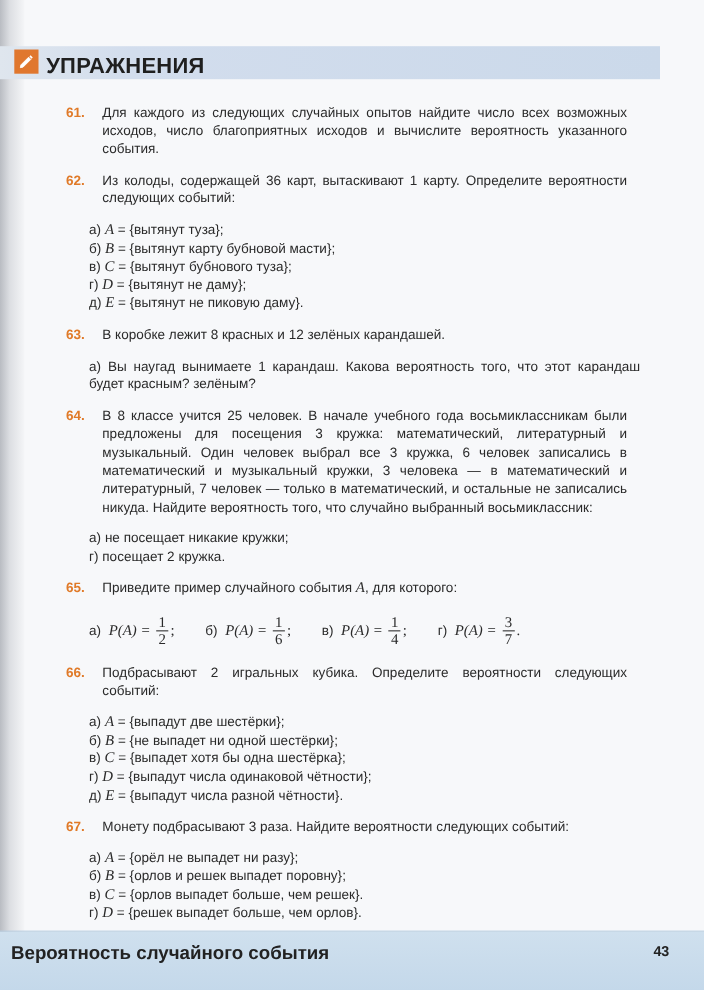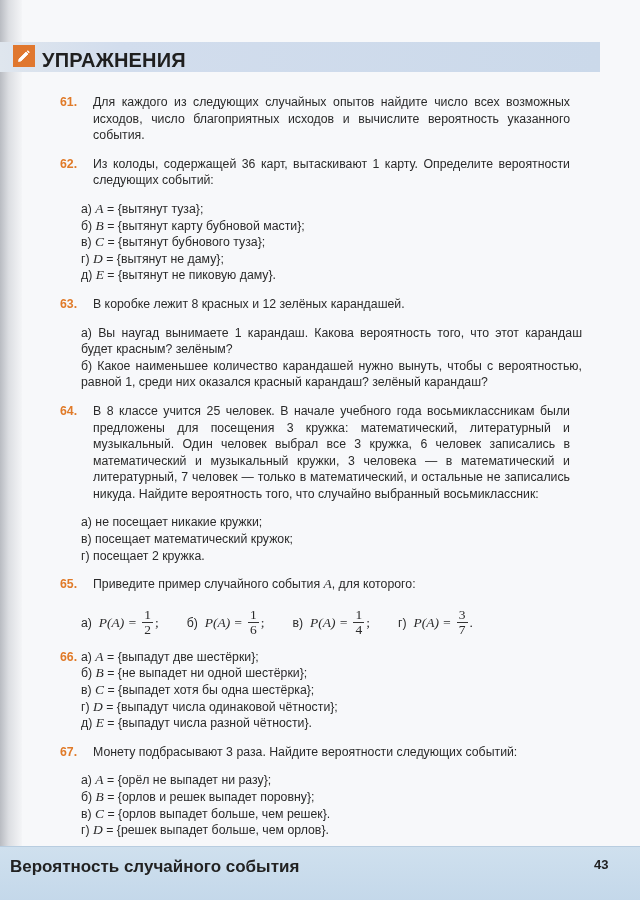--- a/index.html
+++ b/index.html
@@ -83,28 +83,26 @@
         <p class="sub"><span>в)</span>&nbsp;<span class="m">C</span> = <span>{вытянут бубнового туза};</span></p>
         <p class="sub"><span>г)</span>&nbsp;<span class="m">D</span> = <span>{вытянут не даму};</span></p>
         <p class="sub"><span>д)</span>&nbsp;<span class="m">E</span> = <span>{вытянут не пиковую даму}.</span></p>
       </div>
   </div>
 
   <div class="ex">
     <span class="num">63.</span>
     <p>В коробке лежит 8 красных и 12 зелёных карандашей.</p>
     <p class="sub">а) Вы наугад вынимаете 1 карандаш. Какова вероятность того, что этот карандаш будет красным? зелёным?</p>
-    <p class="sub">б) Какое наименьшее количество карандашей нужно вынуть, чтобы с вероятностью, равной 1, среди них оказался красный карандаш? зелёный карандаш?</p>
   </div>
 
   <div class="ex">
     <span class="num">64.</span>
     <p>В 8 классе учится 25 человек. В начале учебного года восьмиклассникам были предложены для посещения 3 кружка: математический, литературный и музыкальный. Один человек выбрал все 3 кружка, 6 человек записались в математический и музыкальный кружки, 3 человека — в математический и литературный, 7 человек — только в математический, и остальные не записались никуда. Найдите вероятность того, что случайно выбранный восьмиклассник:</p>
     <p class="sub">а) не посещает никакие кружки;</p>
-    <p class="sub">в) посещает математический кружок;</p>
     <p class="sub">г) посещает 2 кружка.</p>
   </div>
 
   <div class="ex">
     <span class="num">65.</span>
     <p><span>Приведите пример случайного события </span><span class="m">A</span><span>, для которого:</span></p>
     <div class="fr-row">
         <div class="fr-item"><span>а)</span>&nbsp;&nbsp;<span class="m">P(A) =</span>&nbsp;<span class="frac">
             <span class="n">1</span>
             <span class="d">2</span>
@@ -119,20 +117,21 @@
           </span><span class="mr">;</span></div>
         <div class="fr-item"><span>г)</span>&nbsp;&nbsp;<span class="m">P(A) =</span>&nbsp;<span class="frac">
             <span class="n">3</span>
             <span class="d">7</span>
           </span><span class="mr">.</span></div>
       </div>
   </div>
 
   <div class="ex">
     <span class="num">66.</span>
+    <p>Подбрасывают 2 игральных кубика. Определите вероятности следующих событий:</p>
     <div>
         <p class="sub"><span>а)</span>&nbsp;<span class="m">A</span> = <span>{выпадут две шестёрки};</span></p>
         <p class="sub"><span>б)</span>&nbsp;<span class="m">B</span> = <span>{не выпадет ни одной шестёрки};</span></p>
         <p class="sub"><span>в)</span>&nbsp;<span class="m">C</span> = <span>{выпадет хотя бы одна шестёрка};</span></p>
         <p class="sub"><span>г)</span>&nbsp;<span class="m">D</span> = <span>{выпадут числа одинаковой чётности};</span></p>
         <p class="sub"><span>д)</span>&nbsp;<span class="m">E</span> = <span>{выпадут числа разной чётности}.</span></p>
       </div>
   </div>
 
   <div class="ex">

